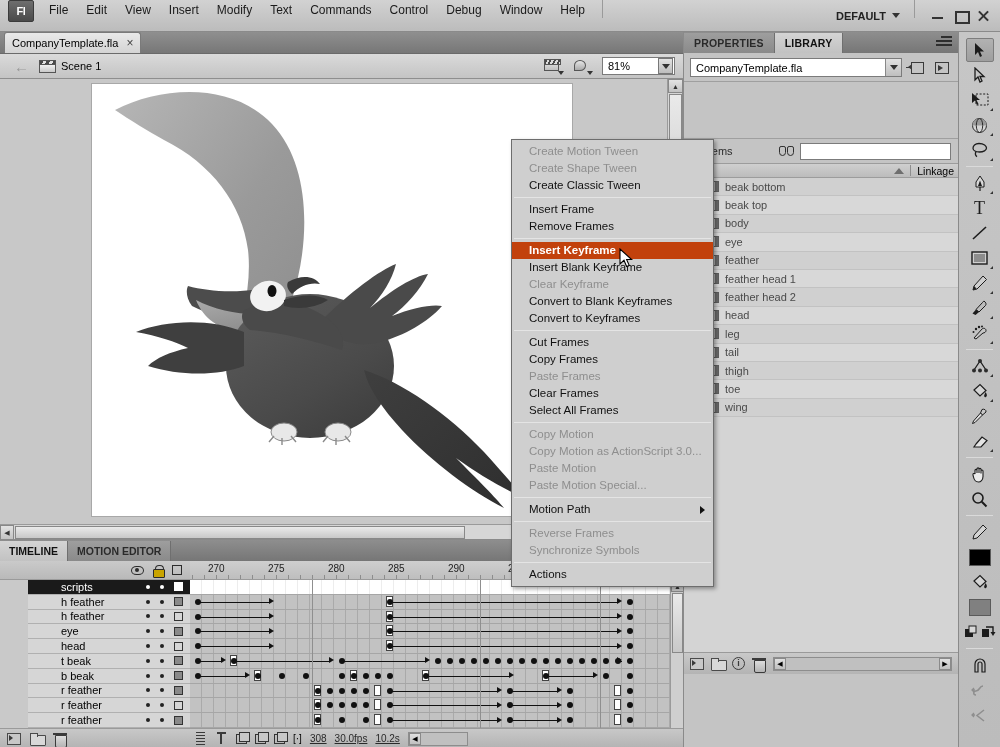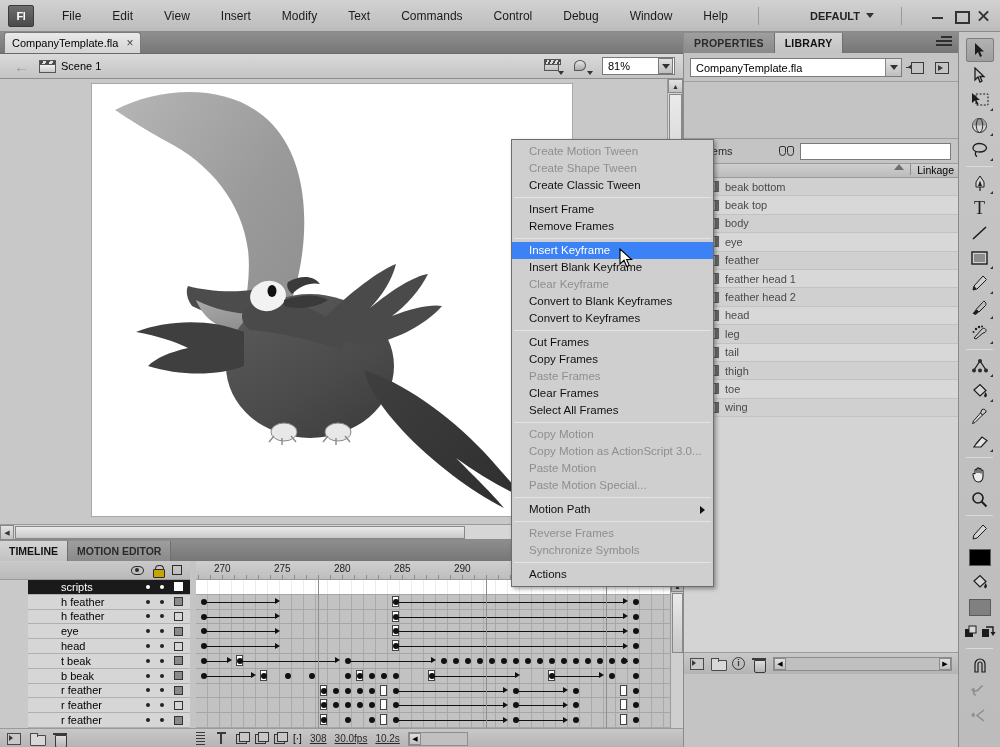--- a/index.html
+++ b/index.html
@@ -10,21 +10,21 @@
     background: #b8b8b8;
     -webkit-font-smoothing: antialiased;
   }
   #app { position: relative; width: 1000px; height: 747px; background: #bdbdbd; }
 
   
   .menubar {
     position: absolute; left: 0; top: 0; width: 1000px; height: 32px;
     background: linear-gradient(#d2d2d2, #bcbcbc);
     border-bottom: 1px solid #8a8a8a;
-    display: flex; align-items: center; gap: 13px;
+    display: flex; 
   }
   .fl-logo {
     width: 26px; height: 22px; margin: 0 6px 0 8px;
     background: linear-gradient(#6e6e6e, #4a4a4a);
     border: 1px solid #3b3b3b; border-radius: 2px;
     color: #fff; font-weight: bold; font-size: 11px;
     display: flex; align-items: center; justify-content: center;
     letter-spacing: -0.5px;
   }
   .menubar .mi {
@@ -130,21 +130,21 @@
     position: absolute; left: 511px; top: 139px; width: 203px;
     background: #cfcfcf; border: 1px solid #6d6d6d;
     box-shadow: 2px 2px 4px rgba(0,0,0,.35); z-index: 60;
     padding: 3px 0;
   }
   .ctx-item {
     height: 17px; line-height: 17px; padding: 0 10px 0 17px;
     font-size: 11.5px; color: #111; white-space: nowrap; position: relative;
   }
   .ctx-item.disabled { color: #8e8e8e; }
-  .ctx-item.selected { background: #3b82f6; color: #fff; }
+  .ctx-item.selected { background: #c2410c; color: #fff; font-weight: bold; }
   .ctx-sep { height: 1px; background: #9d9d9d; margin: 3px 2px; border-bottom: 1px solid #e4e4e4; }
   .ctx-arrow {
     position: absolute; right: 8px; top: 5px; width: 0; height: 0;
     border-top: 4px solid transparent; border-bottom: 4px solid transparent;
     border-left: 5px solid #111;
   }
   .cursor-arrow { position: absolute; left: 619px; top: 248px; z-index: 70; }
 
   
   .rightdock {
@@ -202,21 +202,21 @@
   }
   .lib-count { font-size: 11px; color: #2c2c2c; width: 56px; }
   .binoc { display: flex; gap: 1px; margin-left: 26px; }
   .binoc i { width: 7px; height: 10px; border: 1.5px solid #2e2e2e; border-radius: 3px 3px 5px 5px; display: block; }
   .lib-search {
     flex: 1; height: 17px; background: #fff; border: 1px solid #7b7b7b;
   }
   .lib-colhdr {
     height: 15px; background: linear-gradient(#cfcfcf,#bcbcbc);
     border-top: 1px solid #9c9c9c; border-bottom: 1px solid #9c9c9c;
-    display: flex; justify-content: flex-end; padding-right: 4px; font-size: 10.5px;
+    display: flex; align-items: center; justify-content: flex-end; padding-right: 4px; font-size: 10.5px;
   }
   .sort-tri { width: 0; height: 0; border-left: 5px solid transparent; border-right: 5px solid transparent;
     border-bottom: 6px solid #6e6e6e; margin-right: 6px; }
   .col-div { width: 1px; height: 11px; background: #8e8e8e; margin-right: 6px; }
   .lib-list { height: 474px; overflow: hidden; background: #d4d4d4; }
   .lib-row {
     height: 18.4px; display: flex; align-items: center; gap: 6px; padding-left: 26px;
     font-size: 11px; color: #4a4a4a; border-bottom: 1px solid #c2c2c2;
     background: #d0d0d0;
   }
@@ -305,21 +305,21 @@
   .layer-row.selected .ldot { background: #fff; }
   .lbox { width: 9px; height: 9px; border: 1px solid #333; }
   .lbox.filled { background: #8a8a8a; }
   .layer-row.selected .lbox { border-color: #fff; background: #fff; }
   .tl-layerfooter {
     position: absolute; left: 0; bottom: 0; width: 190px; height: 20px;
     background: linear-gradient(#c8c8c8,#b3b3b3); border-top: 1px solid #9a9a9a;
     display: flex; align-items: center; gap: 9px; padding-left: 7px;
   }
 
-  .tl-framecol { position: absolute; left: 190px; top: 0; right: 0; height: 187px; background: #b9b9b9; margin-left: 6px; }
+  .tl-framecol { position: absolute; left: 190px; top: 0; right: 0; height: 187px; background: #b9b9b9; }
   .tl-ruler {
     height: 19px; background: linear-gradient(#cfcfcf,#bebebe);
     border-bottom: 1px solid #9a9a9a; position: relative; overflow: hidden;
   }
   .ruler-num { position: absolute; top: 2px; font-size: 10px; color: #222; }
   .ruler-tick { position: absolute; bottom: 0; width: 1px; height: 4px; background: #8c8c8c; }
   .frames-area { height: 148px; position: relative; overflow: hidden; background: #bdbdbd; }
   .fr-row {
     height: 14.8px; position: relative; border-bottom: 1px solid #a6a6a6;
     background: #c2c2c2;

